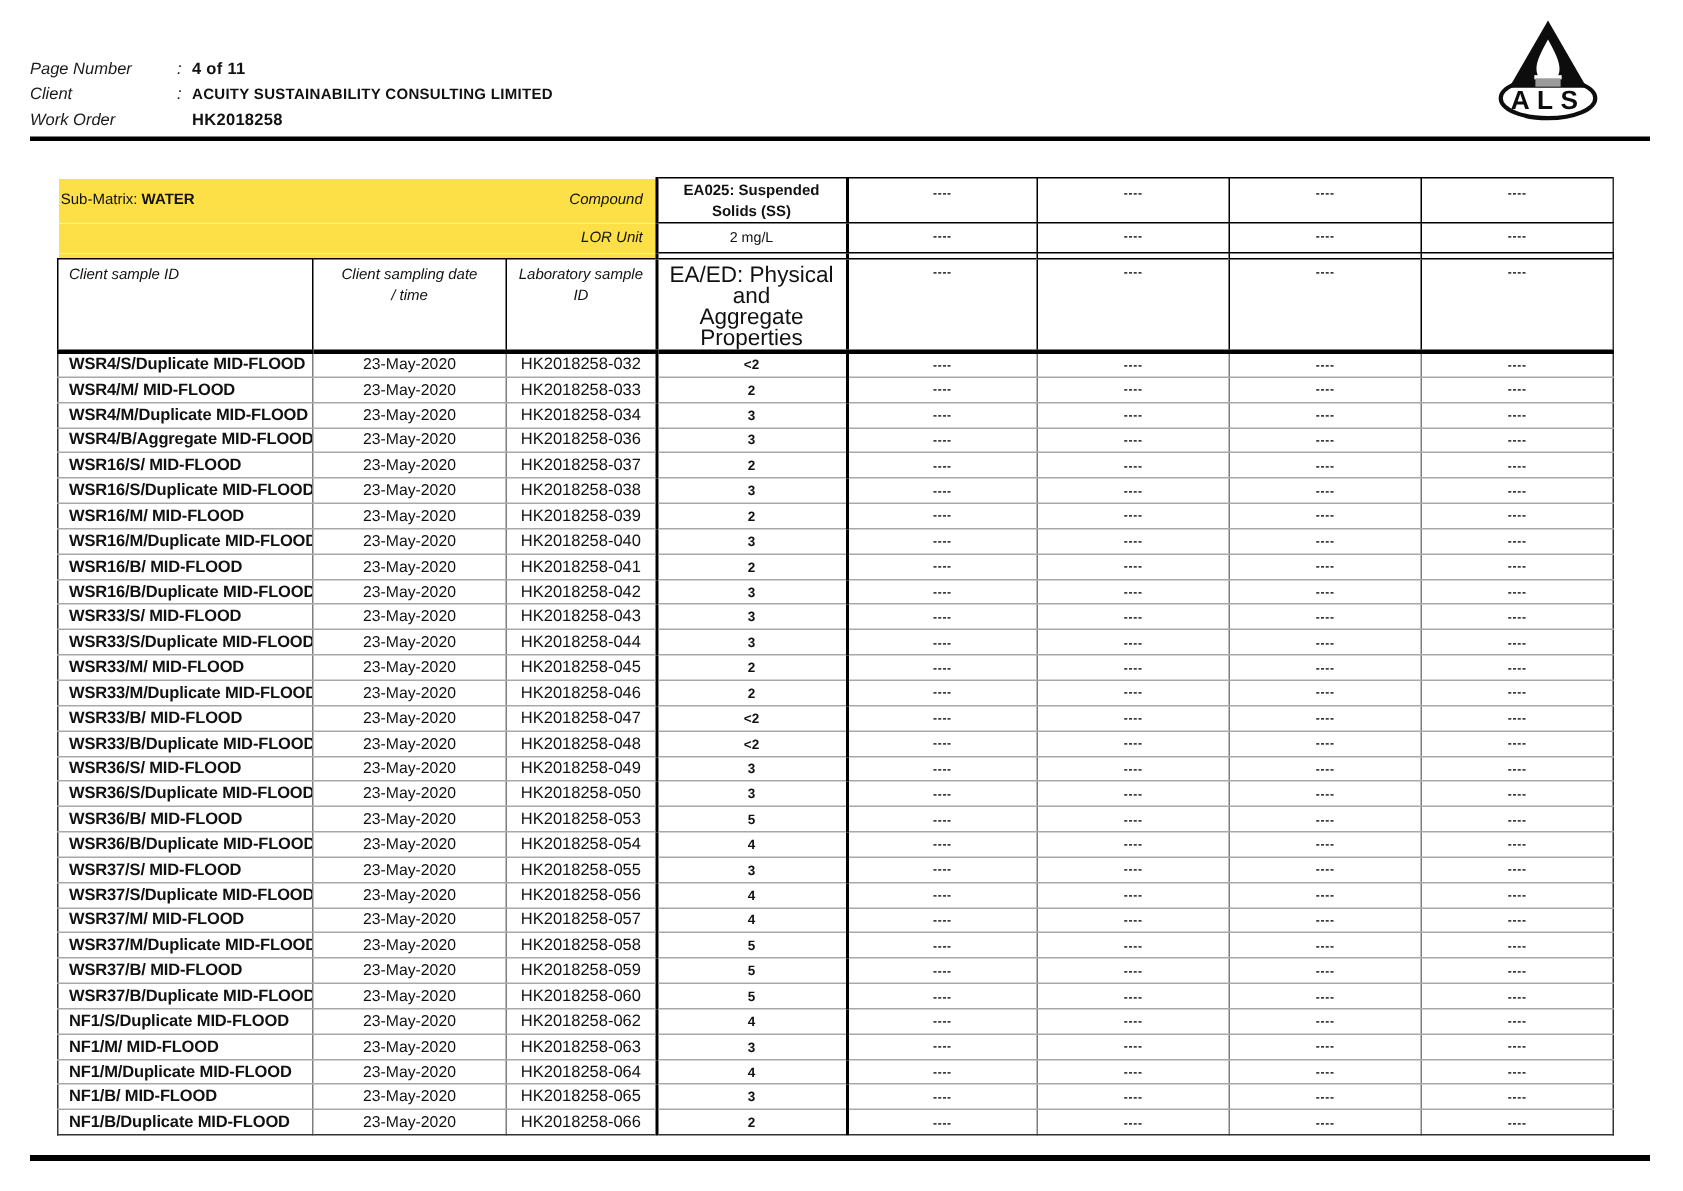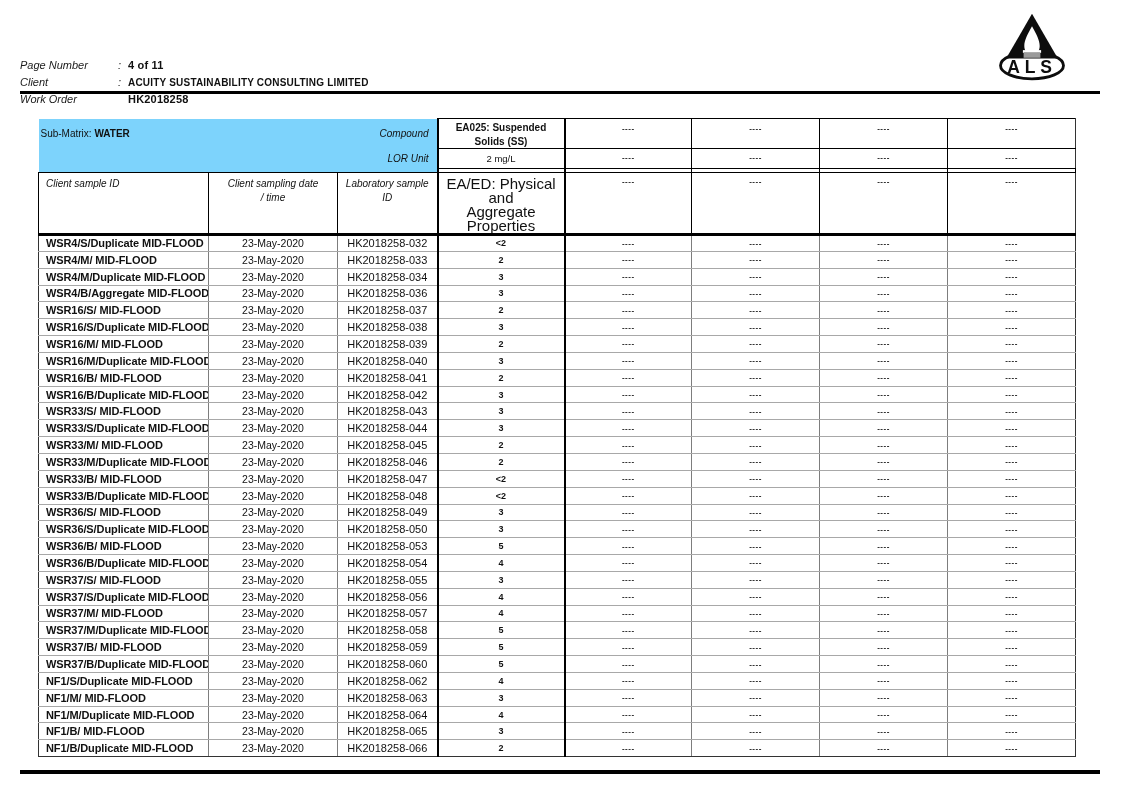--- a/index.html
+++ b/index.html
@@ -9,39 +9,39 @@
     font-family: "Liberation Sans", sans-serif;
     color: #111;
     position: relative;
     overflow: hidden;
   }
   .page { position: absolute; inset: 0; background: #fff; }
 
   
   .meta-block { position: absolute; top: 40px; left: 20px; }
   .meta-row { display: flex; align-items: baseline; height: 17px; }
-  .meta-label { display: inline-block; width: 98px; font-style: italic; font-size: 11px; color: #1a1a1a; margin-top: 19px; }
+  .meta-label { display: inline-block; width: 98px; font-style: italic; font-size: 11px; color: #1a1a1a; }
   .meta-sep { display: inline-block; width: 10px; font-style: italic; font-size: 11px; }
   .meta-value { font-weight: bold; font-size: 11px; letter-spacing: 0.2px; }
   .meta-value.small { font-size: 10px; }
 
   .logo { position: absolute; top: 6px; right: 48px; width: 84px; height: 84px; }
   .logo svg { width: 100%; height: 100%; }
 
   .header-rule { position: absolute; top: 91px; left: 20px; width: 1080px; height: 3px; background: #000; }
   .bottom-rule { position: absolute; top: 770px; left: 20px; width: 1080px; height: 4px; background: #000; }
 
   
   .table-wrap { position: absolute; top: 118px; left: 38px; }
   table { border-collapse: collapse; table-layout: fixed; width: 1037px; }
   td { overflow: hidden; }
 
   
   thead td { vertical-align: top; font-size: 10px; }
-  td.blank { border: none; background: #7dd3fc; }
+  td.blank { border: none; background: #fde047; }
   td.boxed { border: 1px solid #000; }
   td.col-ss { border-left: 2px solid #000 !important; border-right: 2px solid #000 !important; margin-left: 44px; }
   td.last-col { border-right: 1.5px solid #333; }
 
   tr.h1 td { height: 30px; }
   tr.h2 td { height: 20px; }
   tr.hgap td { height: 4px; border-top: none; border-bottom: none; }
   tr.hgap td.gap-edge { border-left: 1px solid #000; border-right: 1px solid #000; }
   tr.h3 td { height: 37px; border-bottom: 3px solid #000; }
 

